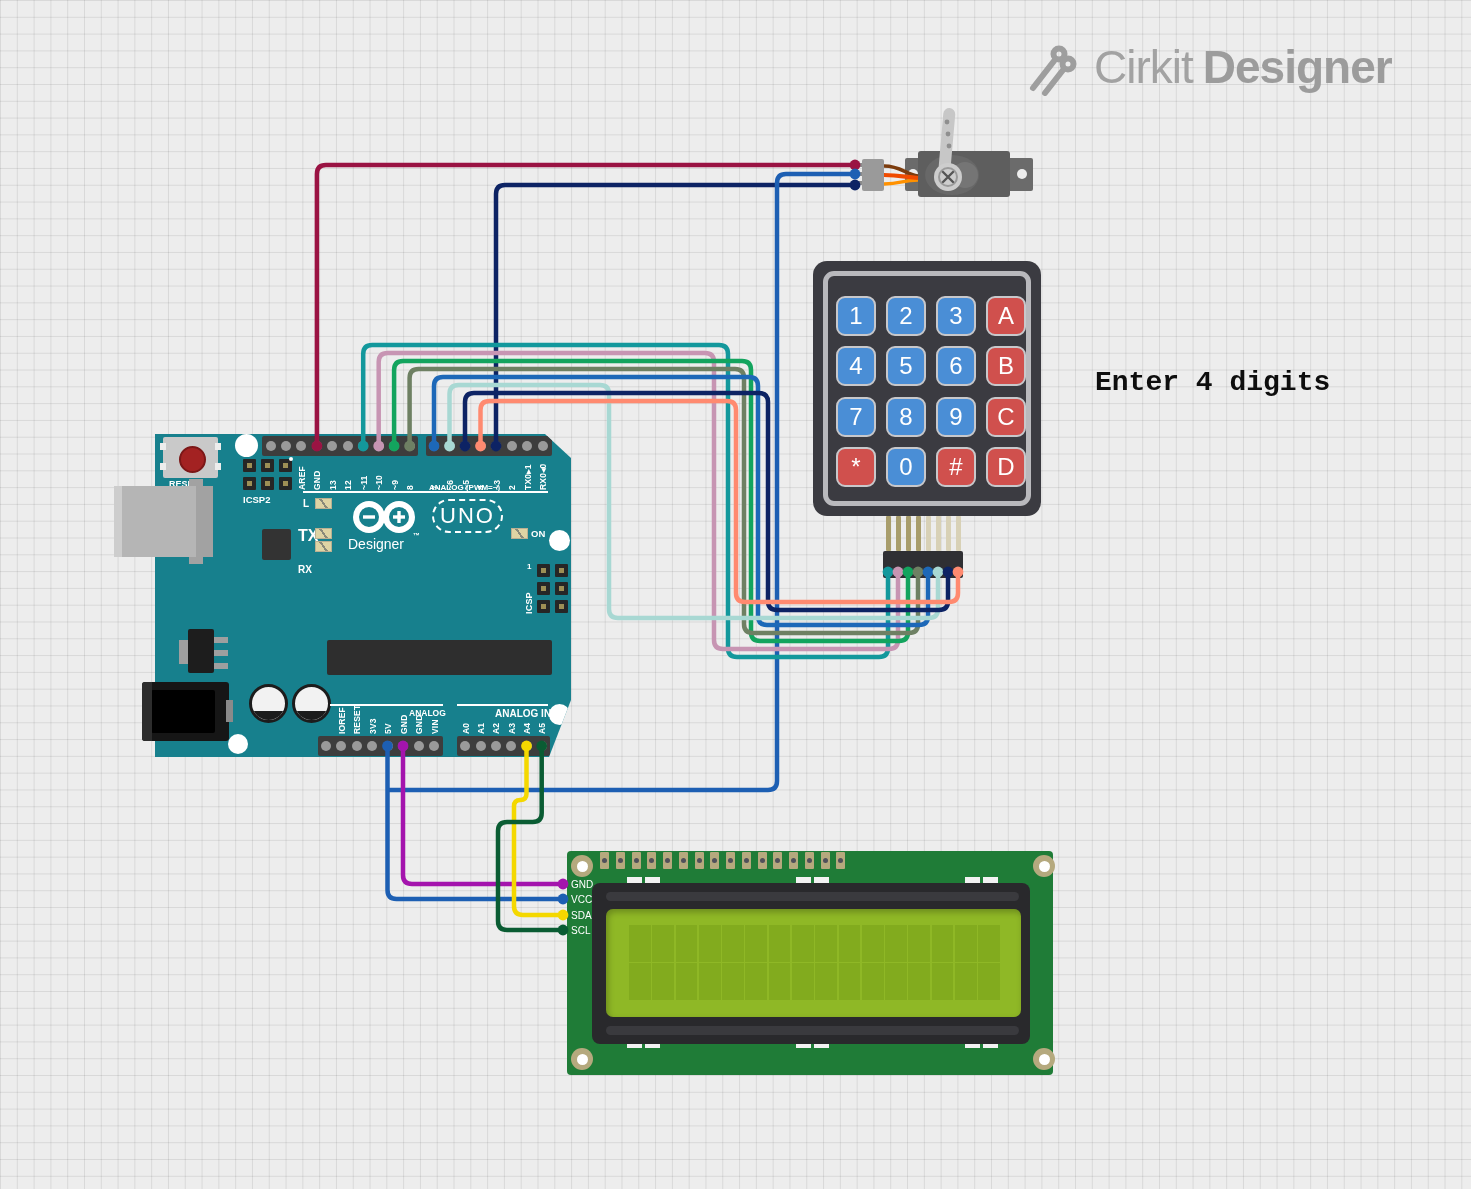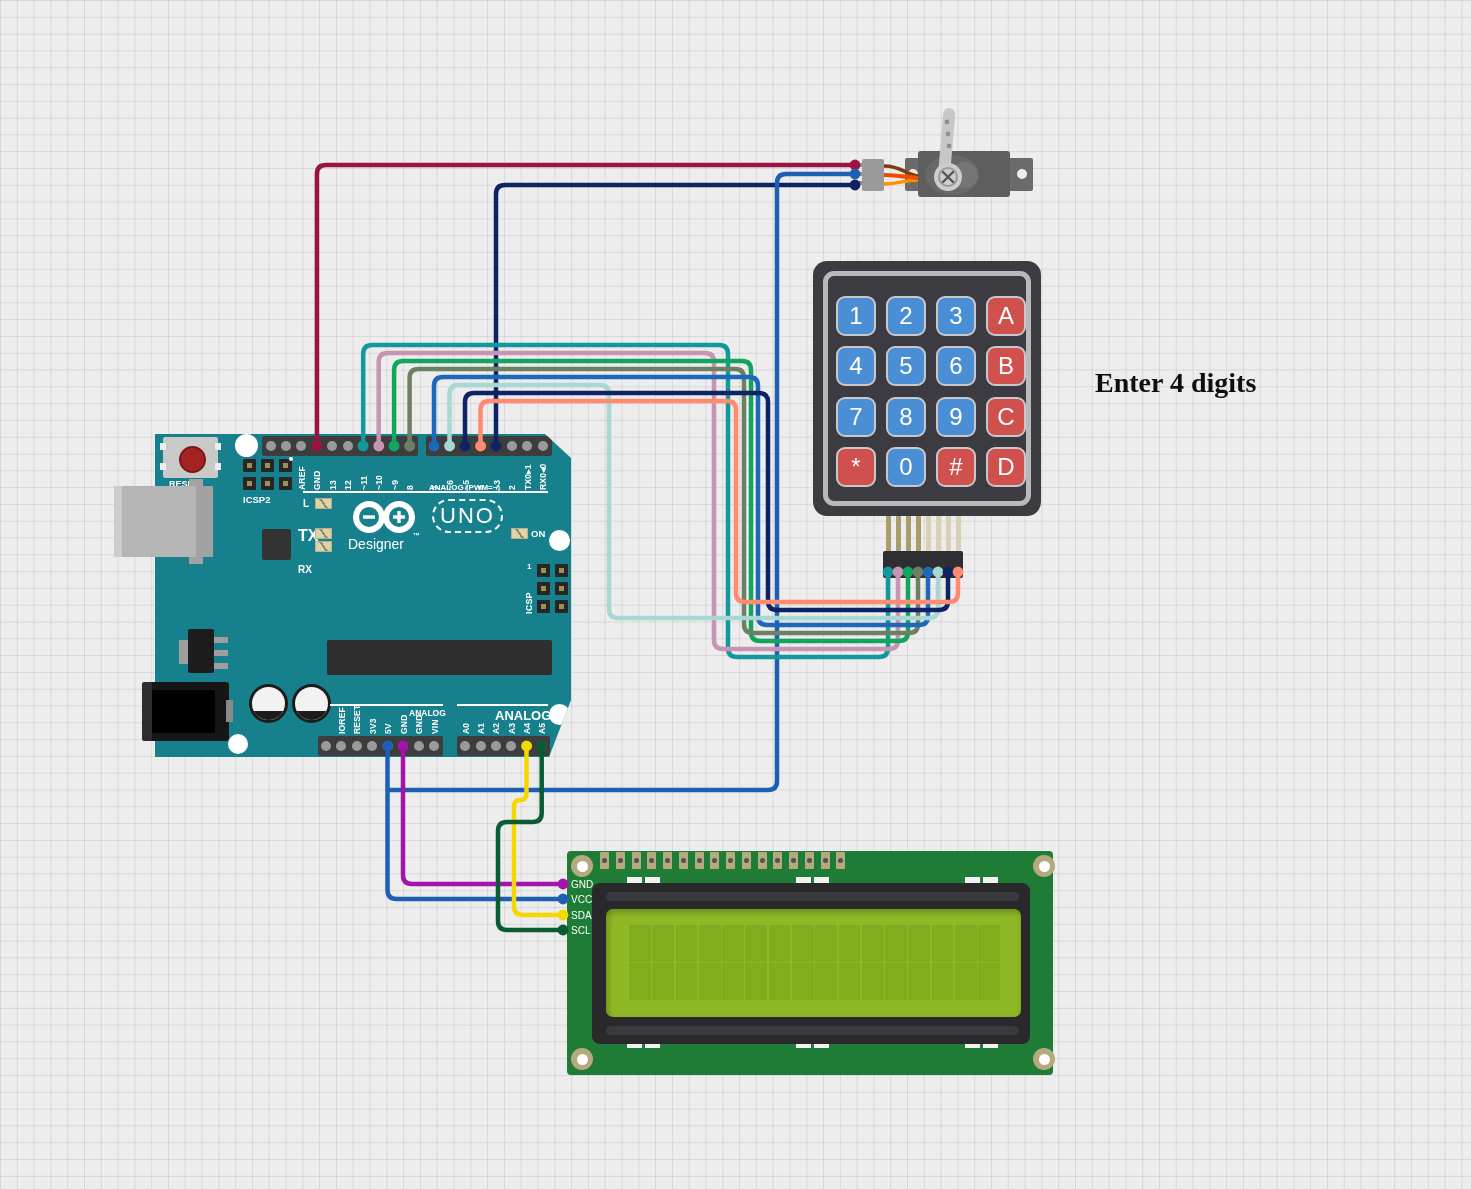--- a/index.html
+++ b/index.html
@@ -10,21 +10,21 @@
                      linear-gradient(90deg,rgba(0,0,0,.085) 1px,transparent 1px);
     background-size:16.8px 16.8px;
     font-family:"Liberation Sans",sans-serif;
   }
   .abs{position:absolute;}
   
   .logo{position:absolute;left:1026px;top:38px;display:flex;align-items:center;gap:10px;color:#a2a2a2;}
   .logo-light{font-size:46px;font-weight:400;letter-spacing:-1px;}
   .logo-bold{font-size:46px;font-weight:700;letter-spacing:-1px;color:#9c9c9c;}
   
-  .note{position:absolute;left:1095px;top:288px;font-family:Liberation Serif, serif;
+  .note{position:absolute;left:1095px;top:288px;font-family:Liberation Mono, monospace;
         font-weight:700;font-size:28px;line-height:38px;color:#0e0e0e;white-space:pre;}
   
   .board{position:absolute;left:155px;top:434px;width:416px;height:323px;background:#17808d;
          clip-path:polygon(0 0,390px 0,416px 24px,416px 266px,394px 323px,0 323px);}
   .hole{position:absolute;background:#fff;border-radius:50%;}
   .strip{position:absolute;background:#3d3d3d;border-radius:2px;}
   .pin{position:absolute;width:10px;height:10px;border-radius:50%;background:#9a9a9a;}
   .vlabel{position:absolute;color:#fff;font-size:8.5px;font-weight:700;letter-spacing:.2px;
           white-space:nowrap;transform:rotate(-90deg);transform-origin:0 0;}
   .wline{position:absolute;height:1.6px;background:#fff;}
@@ -61,20 +61,32 @@
   .lcd-pinlbl{position:absolute;left:4px;color:#fff;font-size:10px;font-weight:400;}
   
   svg{display:block;}
   #wire-layer{position:absolute;left:0;top:0;z-index:50;pointer-events:none;}
 </style>
 </head>
 <body>
 
 <div class="canvas">
 
+  <div class="logo">
+    <svg width="58" height="58" viewBox="0 0 58 58">
+      <g stroke="#9e9e9e" stroke-width="6" fill="none" stroke-linecap="round">
+        <path d="M7,50 L28,23"></path>
+        <path d="M19,55 L37,32"></path>
+        <circle cx="33" cy="16" r="5.5"></circle>
+        <circle cx="42" cy="26" r="5.5"></circle>
+      </g>
+    </svg>
+    <span class="logo-light">Cirkit</span>
+    <span class="logo-bold">Designer</span>
+  </div>
 
   <div class="note">
     <div>Enter 4 digits</div>
   </div>
 
   <div class="board">
 
     <div class="hole" style="left:80px;top:0px;width:23px;height:23px;"></div>
     <div class="hole" style="left:394px;top:96px;width:21px;height:21px;"></div>
     <div class="hole" style="left:394px;top:270px;width:21px;height:21px;"></div>
@@ -219,21 +231,21 @@
     <div class="abs" style="left:94px;top:250px;width:39px;height:39px;border-radius:50%;background:#f2f2f2;border:3px solid #1c1c1c;box-sizing:border-box;overflow:hidden;">
       <div class="abs" style="left:0;bottom:0;width:100%;height:9px;background:#1c1c1c;"></div>
     </div>
     <div class="abs" style="left:137px;top:250px;width:39px;height:39px;border-radius:50%;background:#f2f2f2;border:3px solid #1c1c1c;box-sizing:border-box;overflow:hidden;">
       <div class="abs" style="left:0;bottom:0;width:100%;height:9px;background:#1c1c1c;"></div>
     </div>
 
     <div class="wline" style="left:175px;top:270px;width:113px;"></div>
     <div class="slabel" style="left:254px;top:274px;font-size:8.5px;">ANALOG</div>
     <div class="wline" style="left:302px;top:270px;width:91px;"></div>
-    <div class="slabel" style="left:340px;top:274px;font-size:13px;">ANALOG IN</div>
+    <div class="slabel" style="left:340px;top:274px;font-size:10px;">ANALOG IN</div>
   </div>
 
   <div class="abs" style="left:114px;top:486px;width:99px;height:71px;background:#b5b5b5;z-index:5;">
     <div class="abs" style="left:0;top:0;width:8px;height:71px;background:#cdcdcd;"></div>
     <div class="abs" style="left:82px;top:0;width:17px;height:71px;background:#a2a2a2;"></div>
     <div class="abs" style="left:75px;top:-7px;width:14px;height:7px;background:#a2a2a2;"></div>
     <div class="abs" style="left:75px;top:71px;width:14px;height:7px;background:#a2a2a2;"></div>
   </div>
 
   <div class="abs" style="left:142px;top:682px;width:87px;height:59px;background:#161616;border-radius:3px;z-index:5;">

